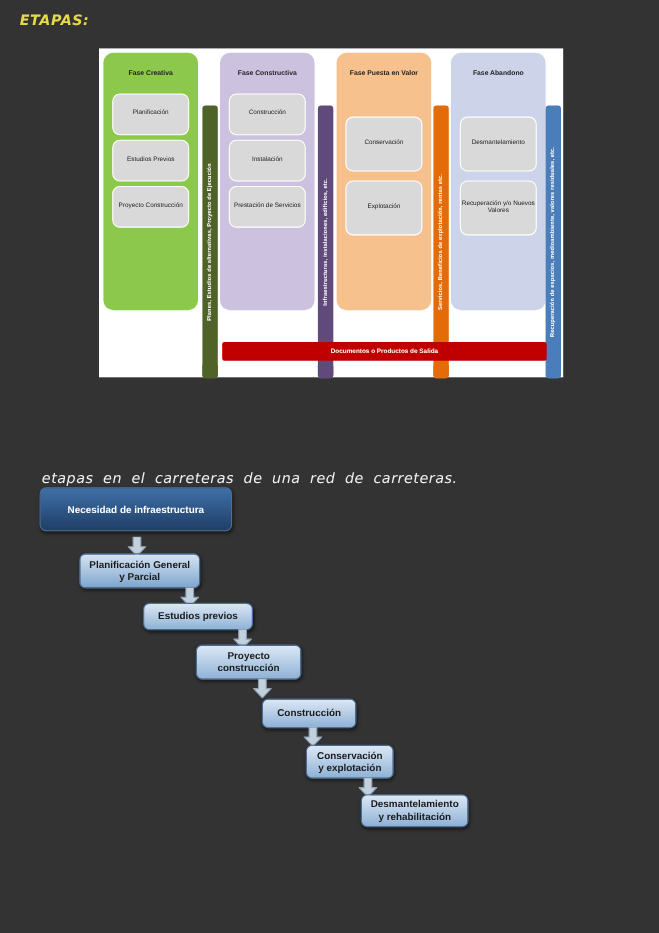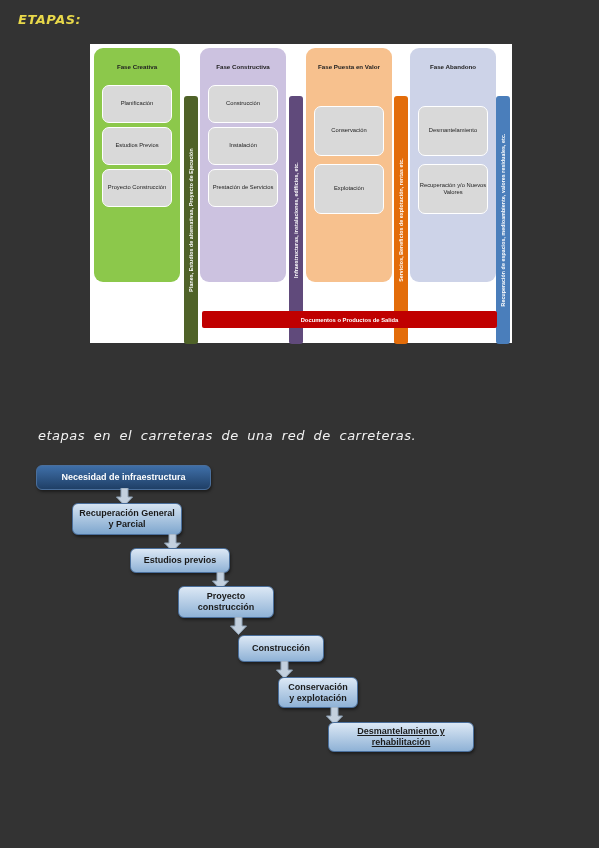--- a/index.html
+++ b/index.html
@@ -221,31 +221,31 @@
 
     <div id="output-bar">Documentos o Productos de Salida</div>
 
   </div>
 </div>
 
 <div id="flow-heading" class="handwriting">etapas en el carreteras de una red de carreteras.</div>
 
 <div id="flowchart">
 
-  <div class="flow-box" style="left:36px; top:465px; width:175px; height:25px;
+  <div class="flow-box" style="left:36px; top:443px; width:175px; height:40px;
        background:linear-gradient(#3F6FA8,#1F3F66); color:#ffffff;">Necesidad de infraestructura</div>
 
   <div class="flow-arrow" style="left:116px; top:488px;">
     <svg width="17" height="18" viewBox="0 0 17 18">
       <path d="M5 0 H12 V9 H16.5 L8.5 17.5 L0.5 9 H5 Z" fill="#C3D0DE" stroke="#8FA2B6" stroke-width="1"></path>
     </svg>
   </div>
 
   <div class="flow-box" style="left:72px; top:503px; width:110px; height:32px;
-       background:linear-gradient(#D6E4F2,#7EA6CE); color:#1A1A1A;">Recuperación General y Parcial</div>
+       background:linear-gradient(#D6E4F2,#7EA6CE); color:#1A1A1A;">Planificación General y Parcial</div>
 
   <div class="flow-arrow" style="left:164px; top:534px;">
     <svg width="17" height="18" viewBox="0 0 17 18">
       <path d="M5 0 H12 V9 H16.5 L8.5 17.5 L0.5 9 H5 Z" fill="#C3D0DE" stroke="#8FA2B6" stroke-width="1"></path>
     </svg>
   </div>
 
   <div class="flow-box" style="left:130px; top:548px; width:100px; height:25px;
        background:linear-gradient(#DCE8F5,#8FB2D6); color:#1A1A1A;">Estudios previos</div>
 
@@ -275,16 +275,16 @@
 
   <div class="flow-box" style="left:278px; top:677px; width:80px; height:31px;
        background:linear-gradient(#DCE8F5,#8FB2D6); color:#1A1A1A;">Conservación y explotación</div>
 
   <div class="flow-arrow" style="left:326px; top:707px;">
     <svg width="17" height="18" viewBox="0 0 17 18">
       <path d="M5 0 H12 V9 H16.5 L8.5 17.5 L0.5 9 H5 Z" fill="#C3D0DE" stroke="#8FA2B6" stroke-width="1"></path>
     </svg>
   </div>
 
-  <div class="flow-box" style="left:328px; top:722px; width:146px; height:30px;
-       background:linear-gradient(#DCE8F5,#8FB2D6); color:#1A1A1A;text-decoration:underline;">Desmantelamiento y rehabilitación</div>
+  <div class="flow-box" style="left:328px; top:722px; width:98px; height:30px;
+       background:linear-gradient(#DCE8F5,#8FB2D6); color:#1A1A1A;">Desmantelamiento y rehabilitación</div>
 
 </div>
 
 </body></html>

